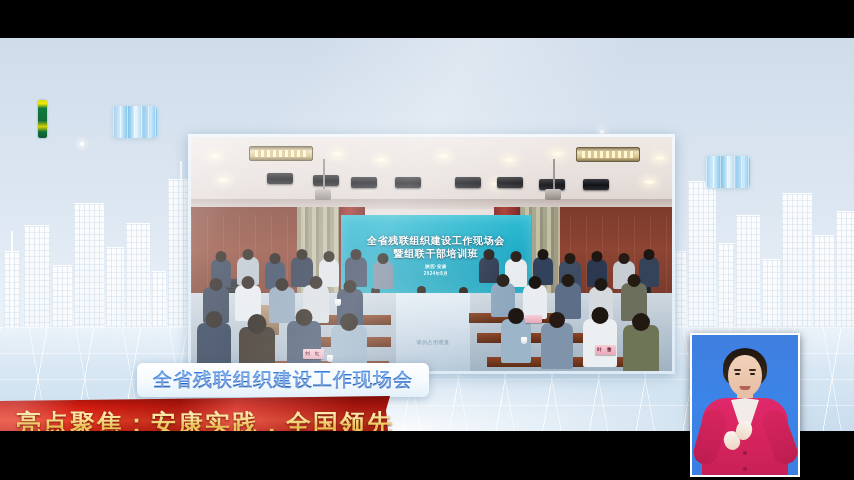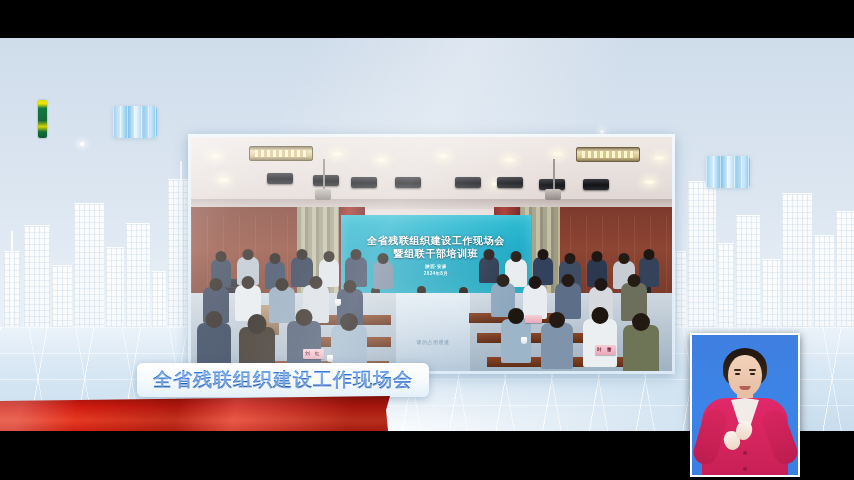--- a/index.html
+++ b/index.html
@@ -518,20 +518,21 @@
     </div>
 
     <div id="light-sweep"></div>
 
     <div id="title-banner">
       <span id="title-banner-text">全省残联组织建设工作现场会</span>
     </div>
 
     <div id="ribbon-tail"></div>
     <div id="ribbon"></div>
+    <div id="ribbon-text">亮点聚焦：安康实践，全国领先</div>
   </div>
 
   <div id="sign-window">
     <div id="sign-inner">
       <div class="si-hair"></div>
       <div class="si-face">
         <div class="si-brow l"></div>
           <div class="si-brow r"></div>
         <div class="si-eye l"></div>
           <div class="si-eye r"></div>

